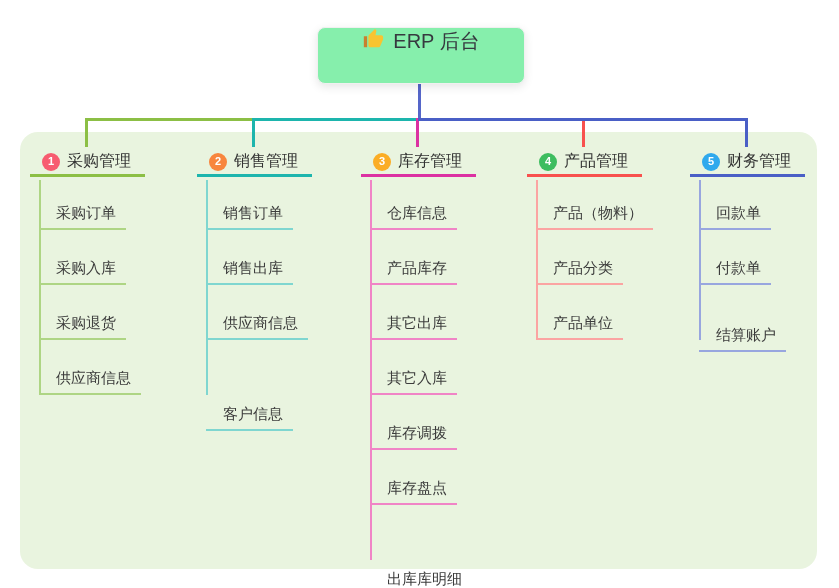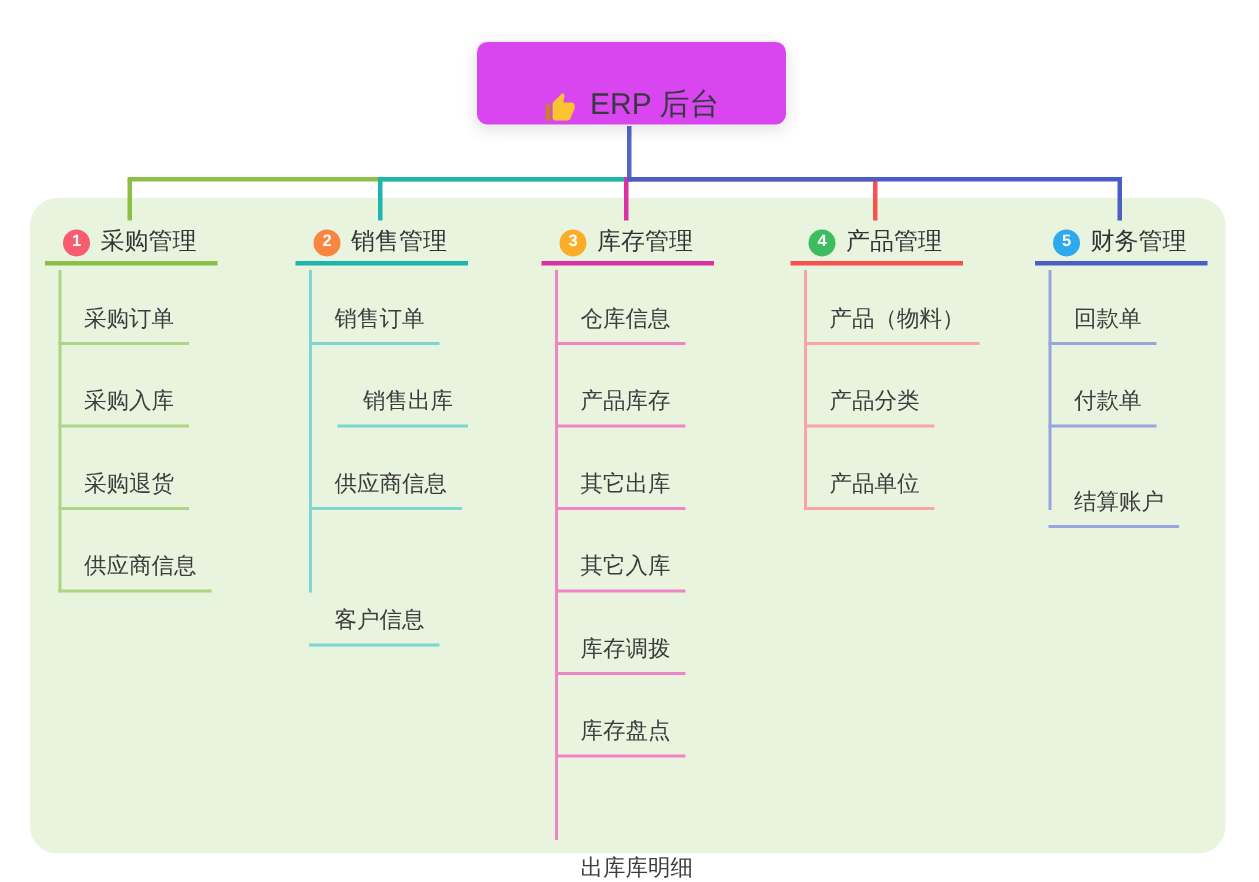--- a/index.html
+++ b/index.html
@@ -2,23 +2,23 @@
 <html><head>
 <meta charset="utf-8">
 <style>
   html,body{margin:0;padding:0;background:#ffffff;}
   body{font-family:"Liberation Sans","DejaVu Sans",sans-serif;}
   #stage{position:relative;width:839px;height:588px;background:#ffffff;overflow:hidden;}
   #canvas-bg{position:absolute;left:20px;top:132px;width:797px;height:437px;border-radius:18px;}
   .hline,.vline{position:absolute;}
   #root-node{
     position:absolute;left:317px;top:27px;width:206px;height:55px;
-    background:#d946ef;border:1px solid #f0f0f0;border-radius:8px;
+    background:#86efac;border:1px solid #f0f0f0;border-radius:8px;
     box-shadow:0 3px 10px rgba(0,0,0,0.10);
-    display:flex;align-items:flex-end;justify-content:center;gap:9px;
+    display:flex;align-items:flex-start;justify-content:center;gap:9px;
     font-size:20px;font-weight:500;color:#36393f;cursor:pointer;
   }
   #root-node svg{display:block;}
   .branch-title{
     position:absolute;height:28px;display:flex;align-items:center;gap:7px;
     padding-left:12px;box-sizing:border-box;cursor:pointer;
     font-size:16px;font-weight:500;color:#333333;white-space:nowrap;
   }
   .badge{
     width:18px;height:18px;border-radius:50%;flex:0 0 18px;
@@ -65,21 +65,21 @@
       <div class="child-item" style="left: 39px; top: 204px; border-bottom: 2px solid rgb(174, 213, 132);">采购订单</div>
       <div class="child-item" style="left: 39px; top: 259px; border-bottom: 2px solid rgb(174, 213, 132);">采购入库</div>
       <div class="child-item" style="left: 39px; top: 314px; border-bottom: 2px solid rgb(174, 213, 132);">采购退货</div>
       <div class="child-item" style="left: 39px; top: 369px; border-bottom: 2px solid rgb(174, 213, 132);">供应商信息</div>
       <div class="branch-title" style="left: 197px; top: 149px; width: 115px; border-bottom: 3px solid rgb(29, 181, 173);">
         <span class="badge" style="background: rgb(248, 134, 62);">2</span>
         <span>销售管理</span>
       </div>
       <div class="vline" style="left: 206px; top: 180px; width: 2px; height: 215px; background: rgb(127, 214, 208);"></div>
       <div class="child-item" style="left: 206px; top: 204px; border-bottom: 2px solid rgb(127, 214, 208);">销售订单</div>
-      <div class="child-item" style="left: 206px; top: 259px; border-bottom: 2px solid rgb(127, 214, 208); margin-left: 19px;">销售出库</div>
+      <div class="child-item" style="left: 206px; top: 259px; border-bottom: 2px solid rgb(127, 214, 208);">销售出库</div>
       <div class="child-item" style="left: 206px; top: 314px; border-bottom: 2px solid rgb(127, 214, 208);">供应商信息</div>
       <div class="child-item" style="left: 206px; top: 369px; border-bottom: 2px solid rgb(127, 214, 208); margin-top: 36px;">客户信息</div>
       <div class="branch-title" style="left: 361px; top: 149px; width: 115px; border-bottom: 3px solid rgb(220, 49, 162);">
         <span class="badge" style="background: rgb(251, 173, 37);">3</span>
         <span>库存管理</span>
       </div>
       <div class="vline" style="left: 370px; top: 180px; width: 2px; height: 380px; background: rgb(240, 132, 198);"></div>
       <div class="child-item" style="left: 370px; top: 204px; border-bottom: 2px solid rgb(240, 132, 198);">仓库信息</div>
       <div class="child-item" style="left: 370px; top: 259px; border-bottom: 2px solid rgb(240, 132, 198);">产品库存</div>
       <div class="child-item" style="left: 370px; top: 314px; border-bottom: 2px solid rgb(240, 132, 198);">其它出库</div>

